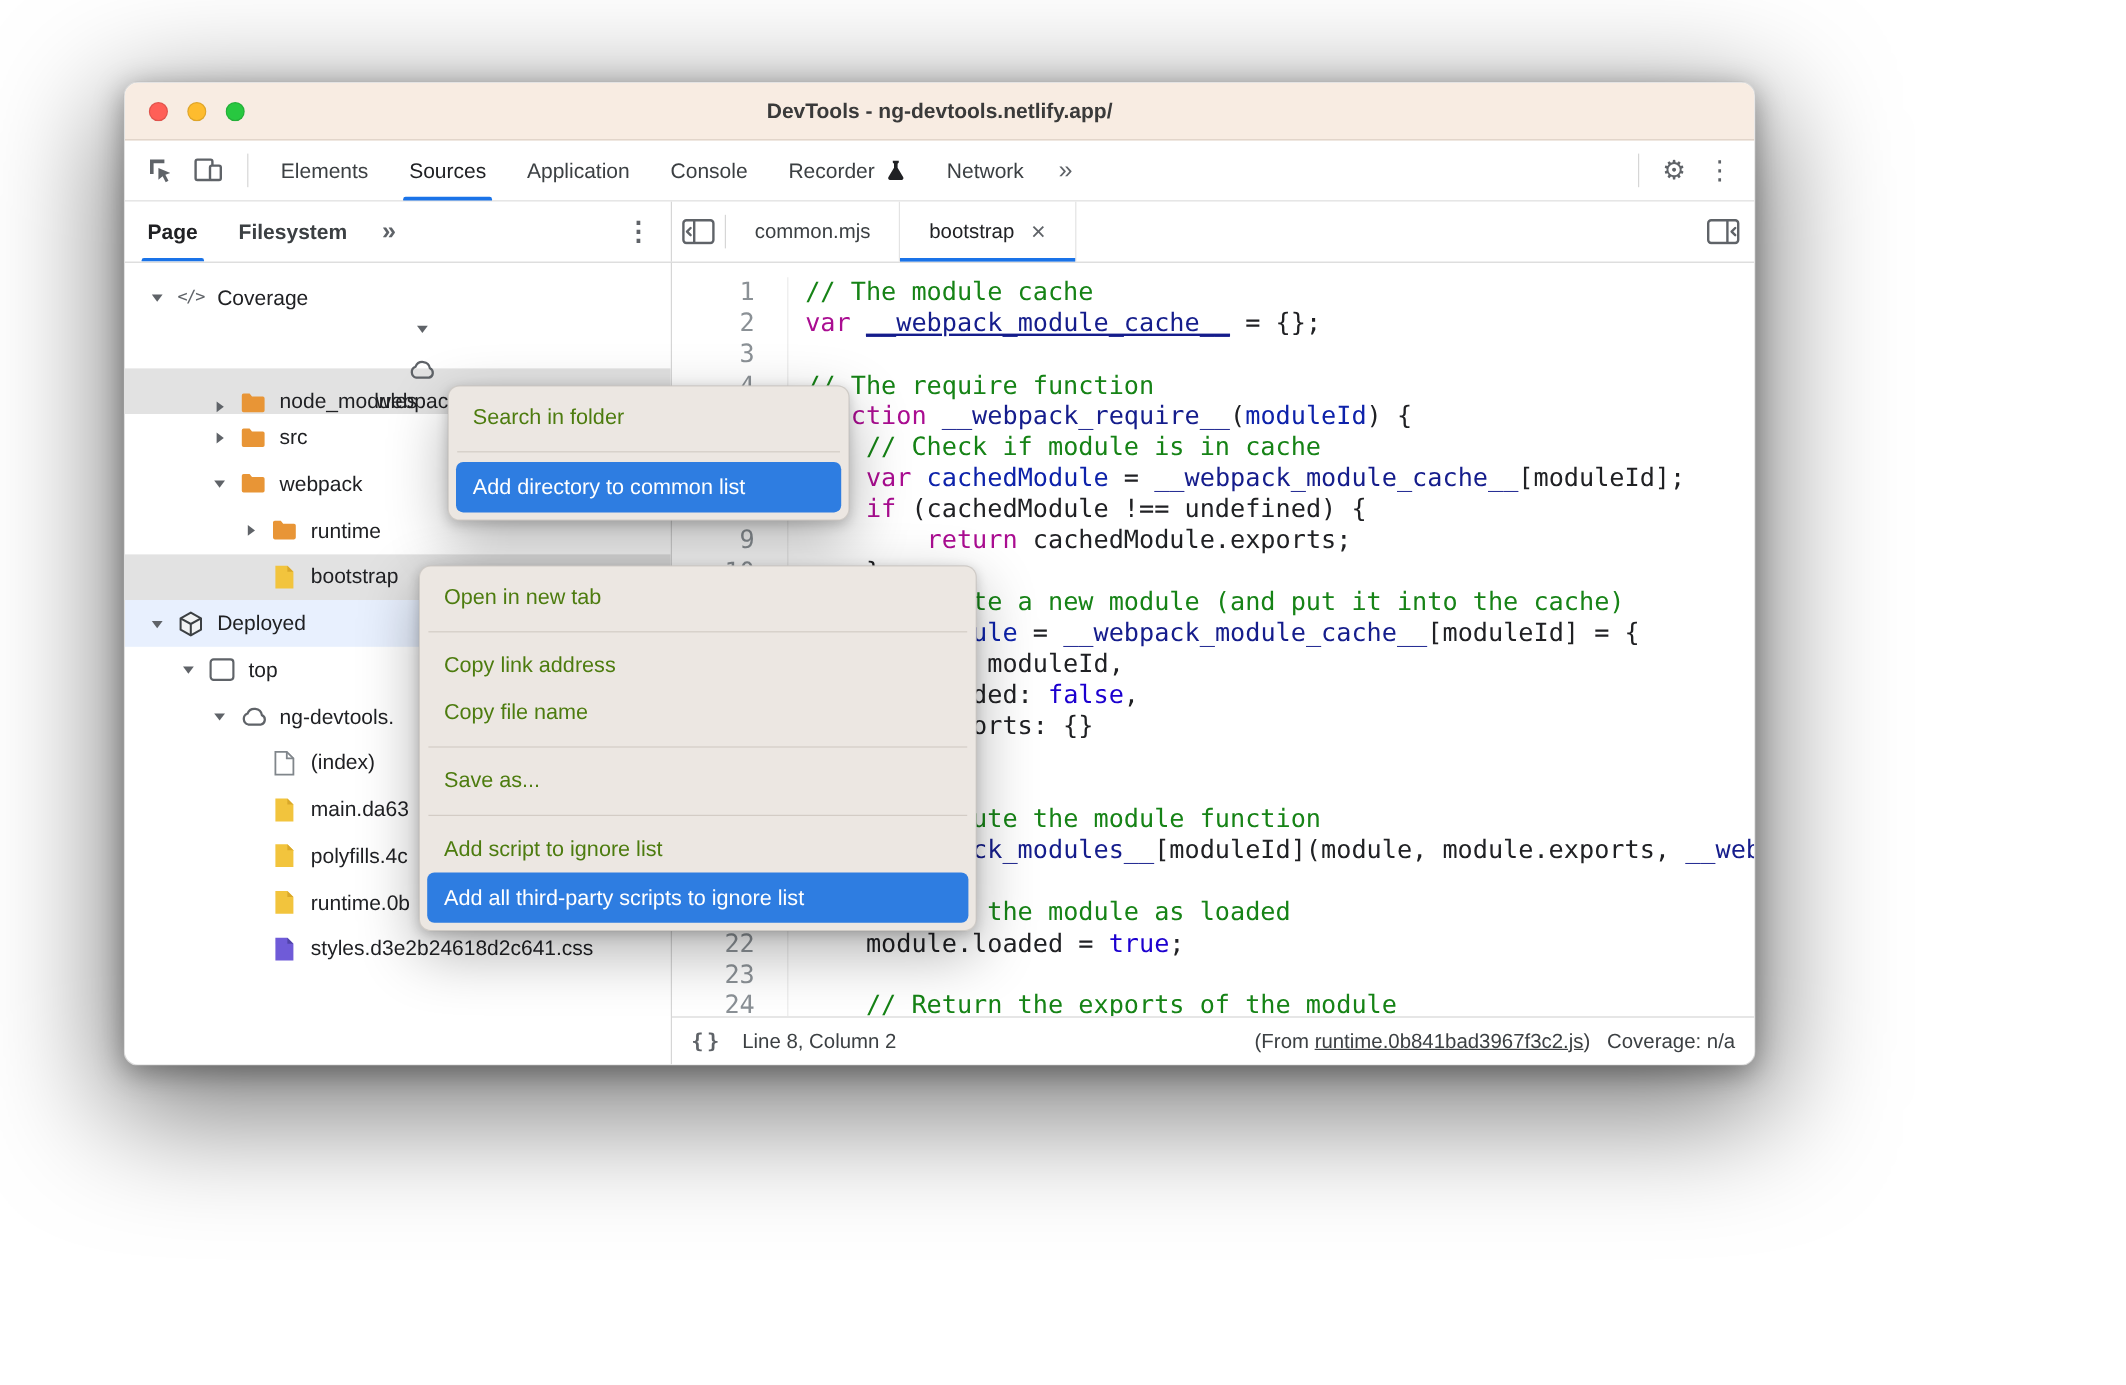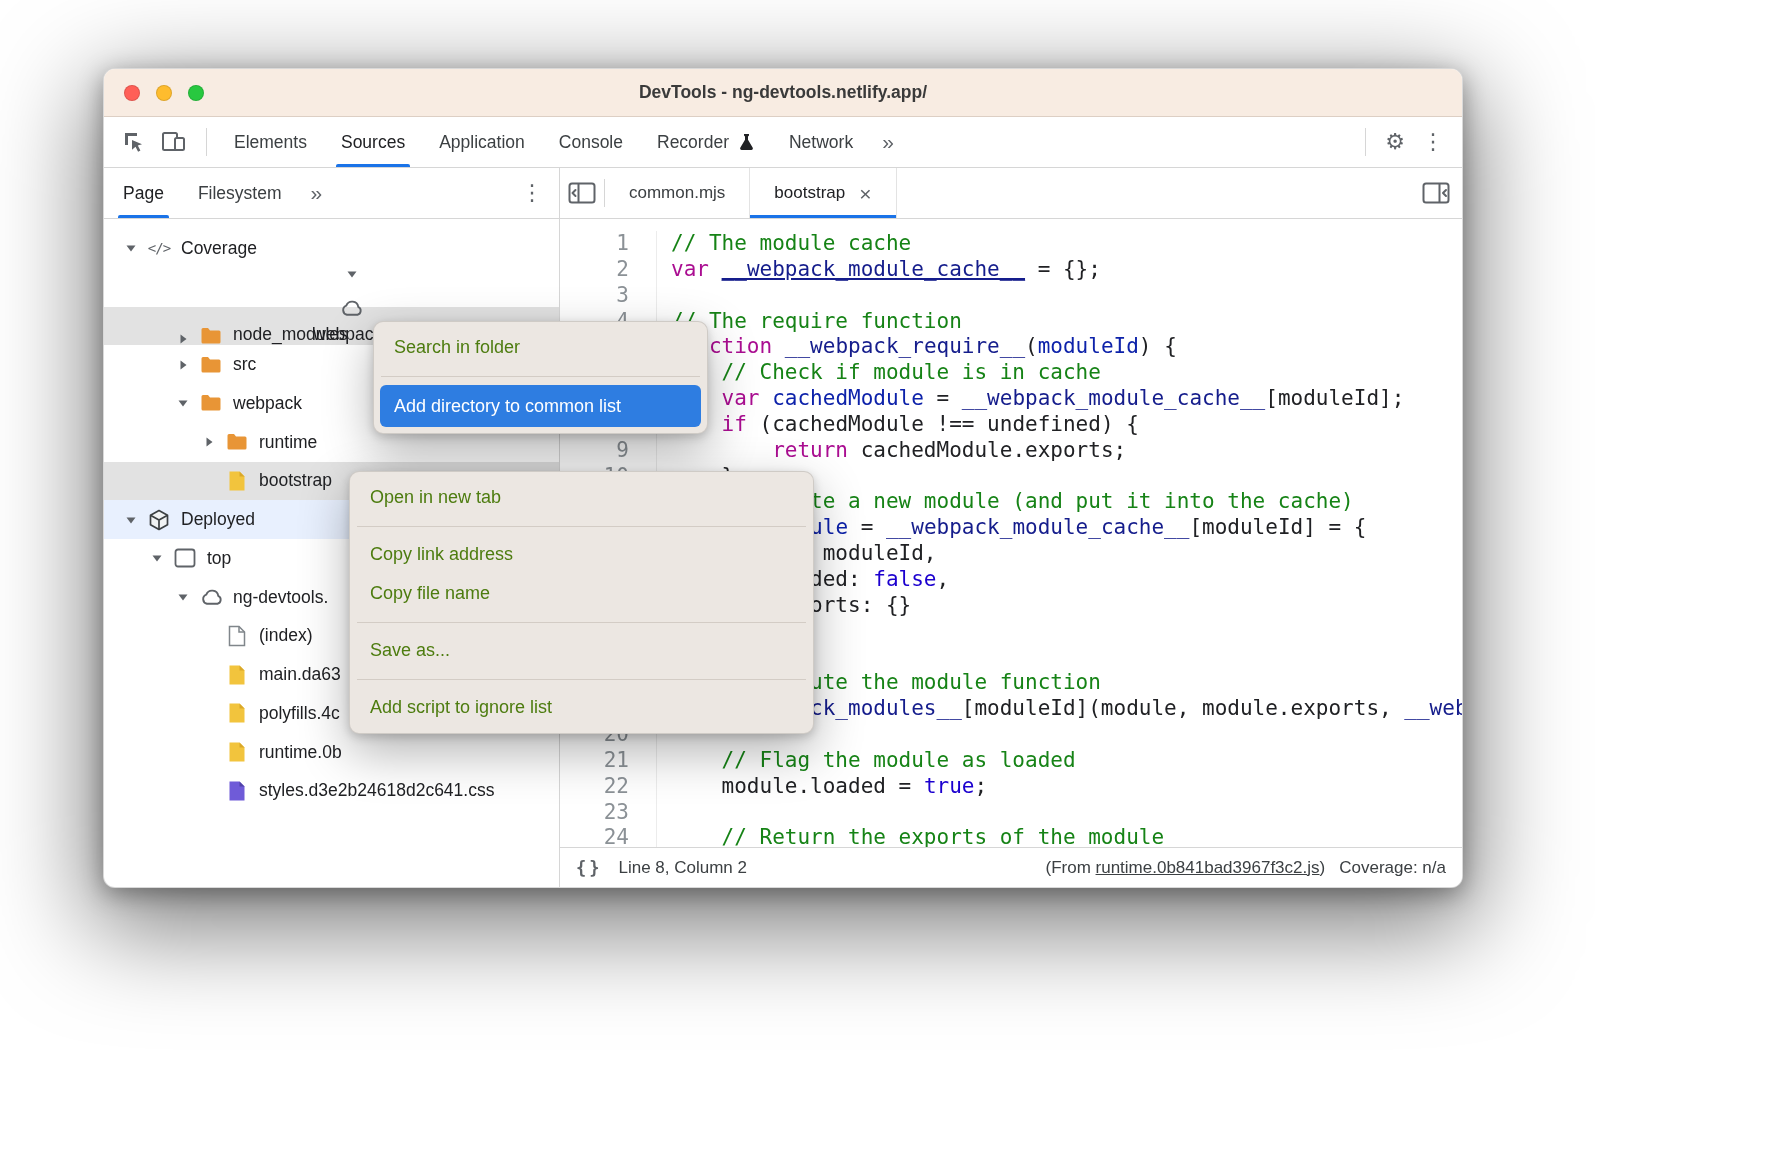--- a/index.html
+++ b/index.html
@@ -35,21 +35,21 @@
   .main-tab.active::after { content:""; position:absolute; left:12px; right:12px; bottom:0;
               height:3px; background:var(--accent_blue,#1a73e8); border-radius:2px 2px 0 0; }
   .chev { font-size:21px; color:#5f6368; padding:0 12px; }
   .glyph-btn { font-size:22px; color:#5f6368; width:38px; height:38px;
                display:flex; align-items:center; justify-content:center; }
   .spacer { margin-left:auto; }
 
   
   .subbar { flex:0 0 50px; display:flex; border-bottom:1px solid #d6d6d6; background:#fff; }
   .subbar-left { flex:0 0 456px; width:456px; border-right:1px solid #d6d6d6;
-                 display:flex; align-items:center; padding-left:2px; overflow:hidden; }
+                 display:flex; align-items:center; padding-left:2px; overflow:hidden;font-weight:bold; }
   .subbar-right { flex:1; min-width:0; display:flex; align-items:center; }
   .file-tab { position:relative; height:50px; display:flex; align-items:center;
               padding:0 24px; font-size:17px; color:#3c4043; border-right:1px solid #e3e3e3; }
   .file-tab.active { color:#202124; }
   .file-tab.active::after { content:""; position:absolute; left:0; right:0; bottom:0;
               height:3px; background:var(--accent_blue,#1a73e8); }
   .tab-close { margin-left:14px; font-size:21px; color:#5f6368; line-height:1; }
 
   
   .main { flex:1; min-height:0; display:flex; }
@@ -424,15 +424,16 @@
     </div>
   <div class="ctx" id="menu-file">
       <div class="mi">Open in new tab</div>
       <div class="msep"></div>
       <div class="mi">Copy link address</div>
       <div class="mi">Copy file name</div>
       <div class="msep"></div>
       <div class="mi">Save as...</div>
       <div class="msep"></div>
       <div class="mi">Add script to ignore list</div>
+      <div class="mi hl">Add all third-party scripts to ignore list</div>
     </div>
 
 </div>
 
 </body></html>

